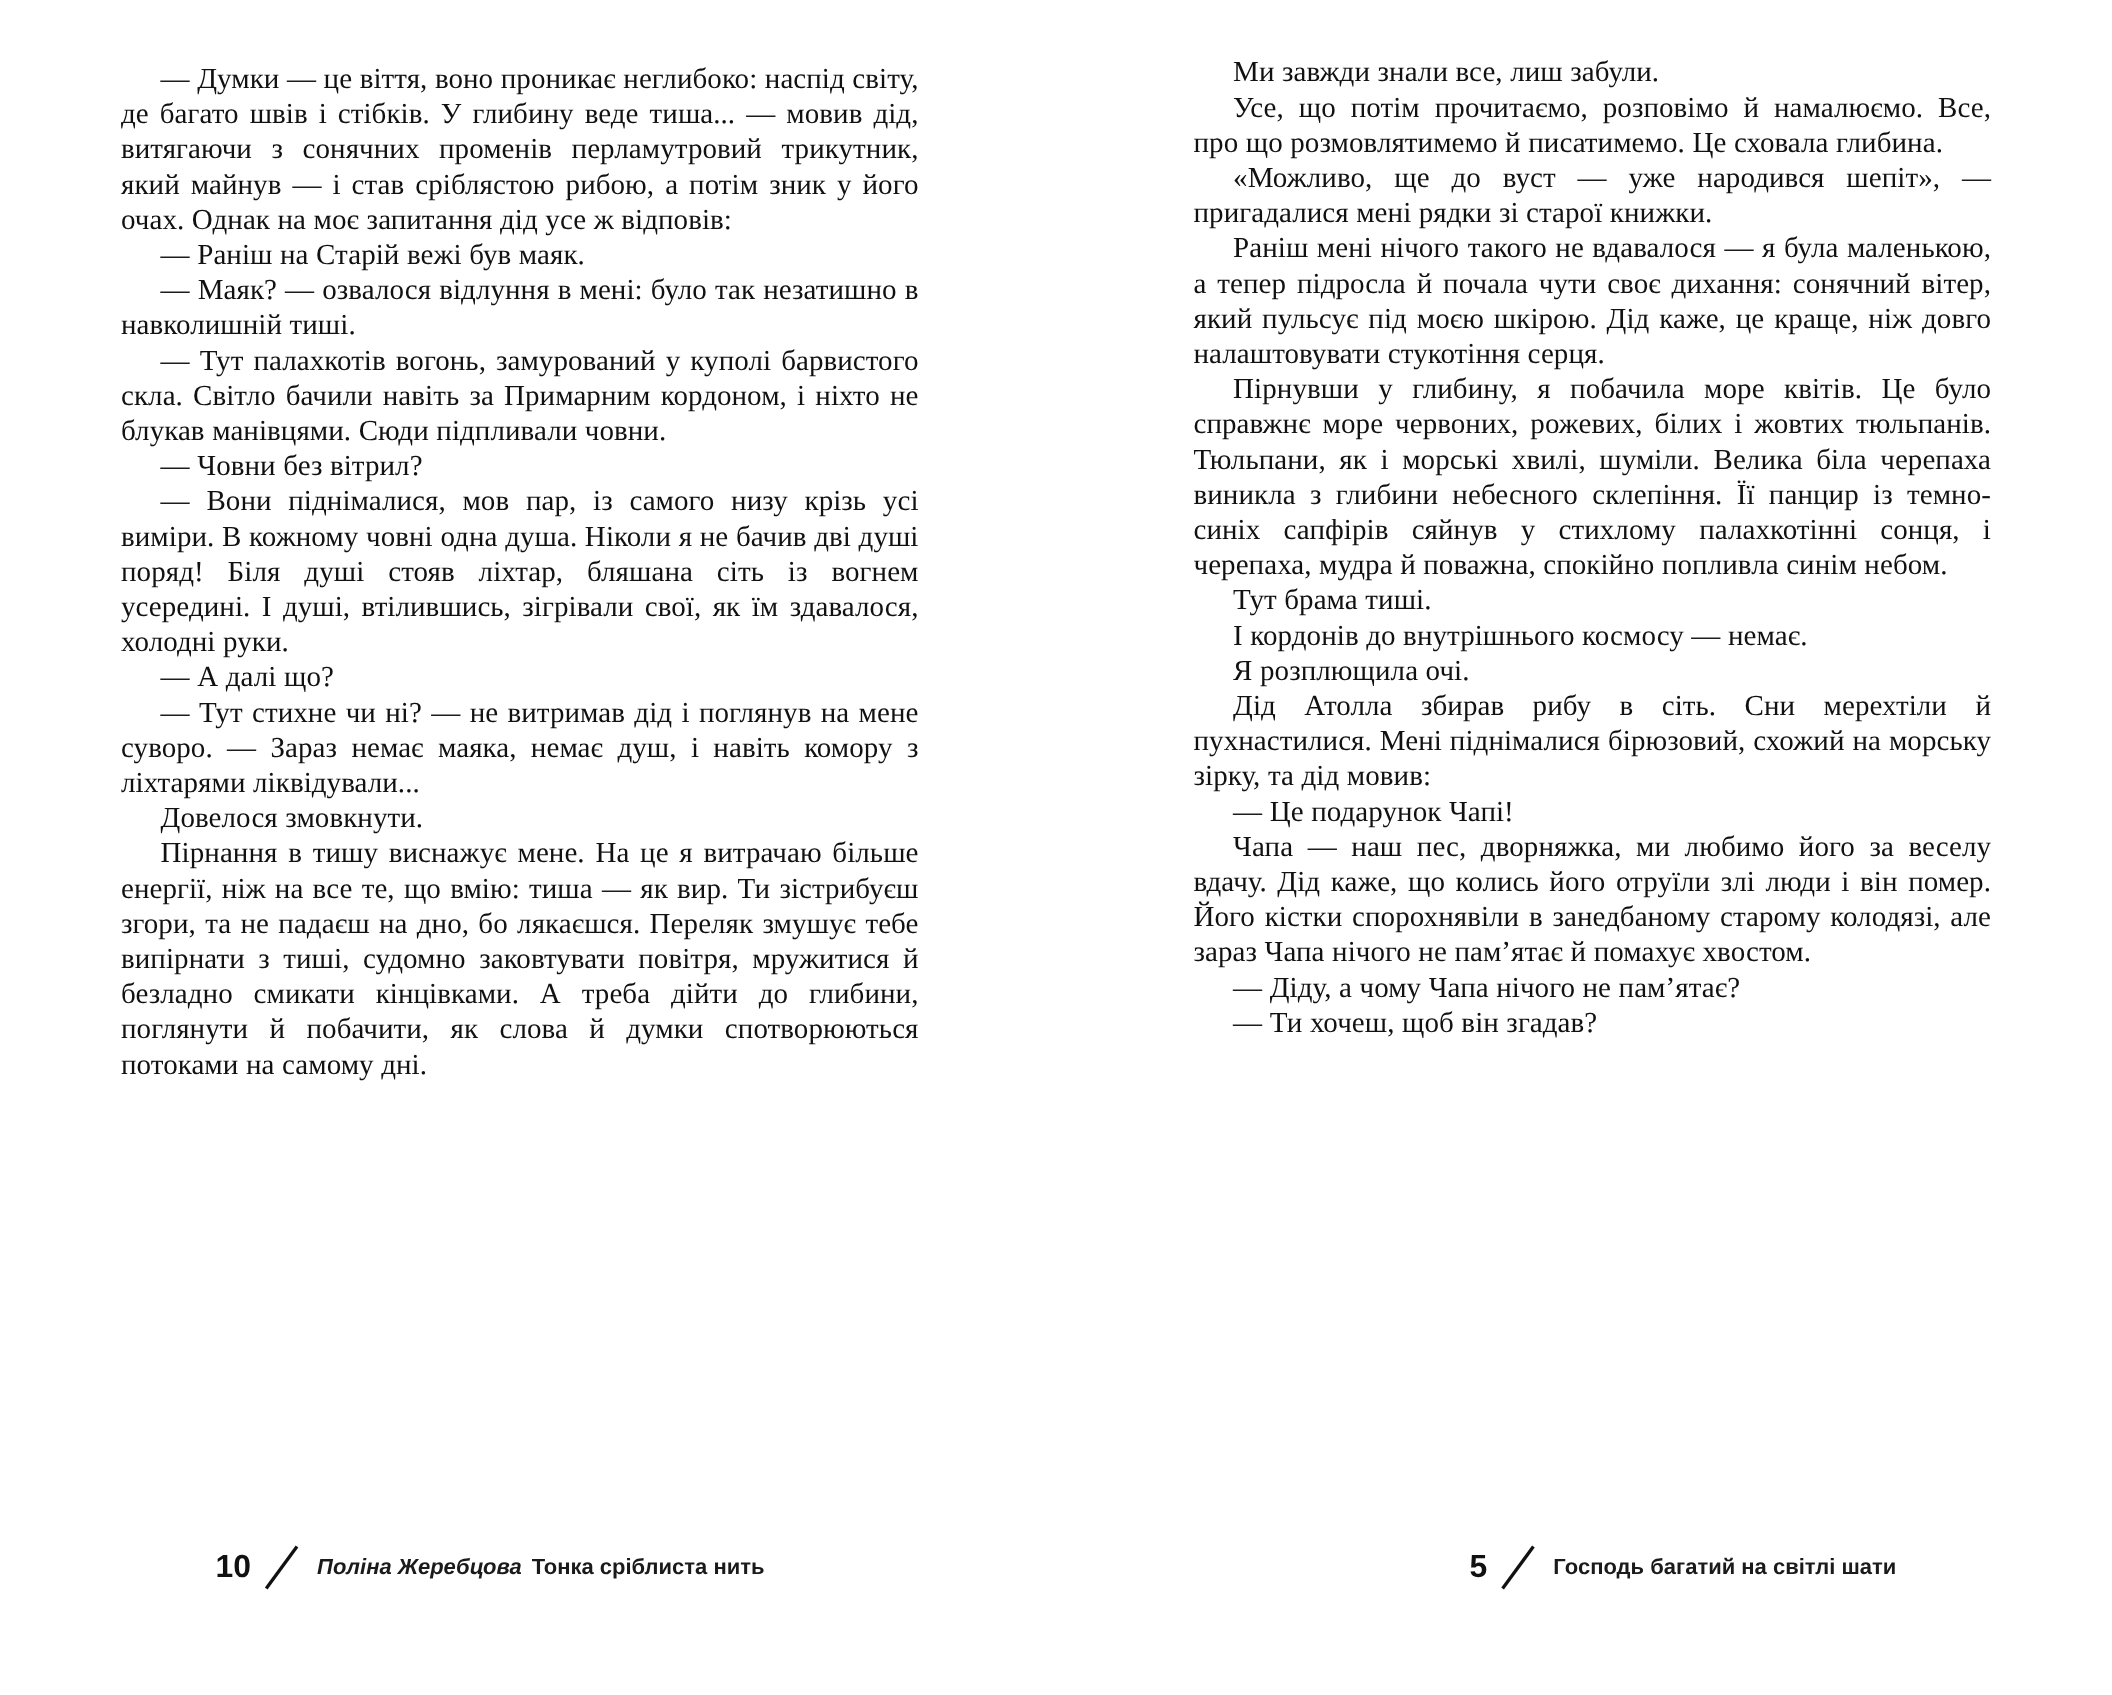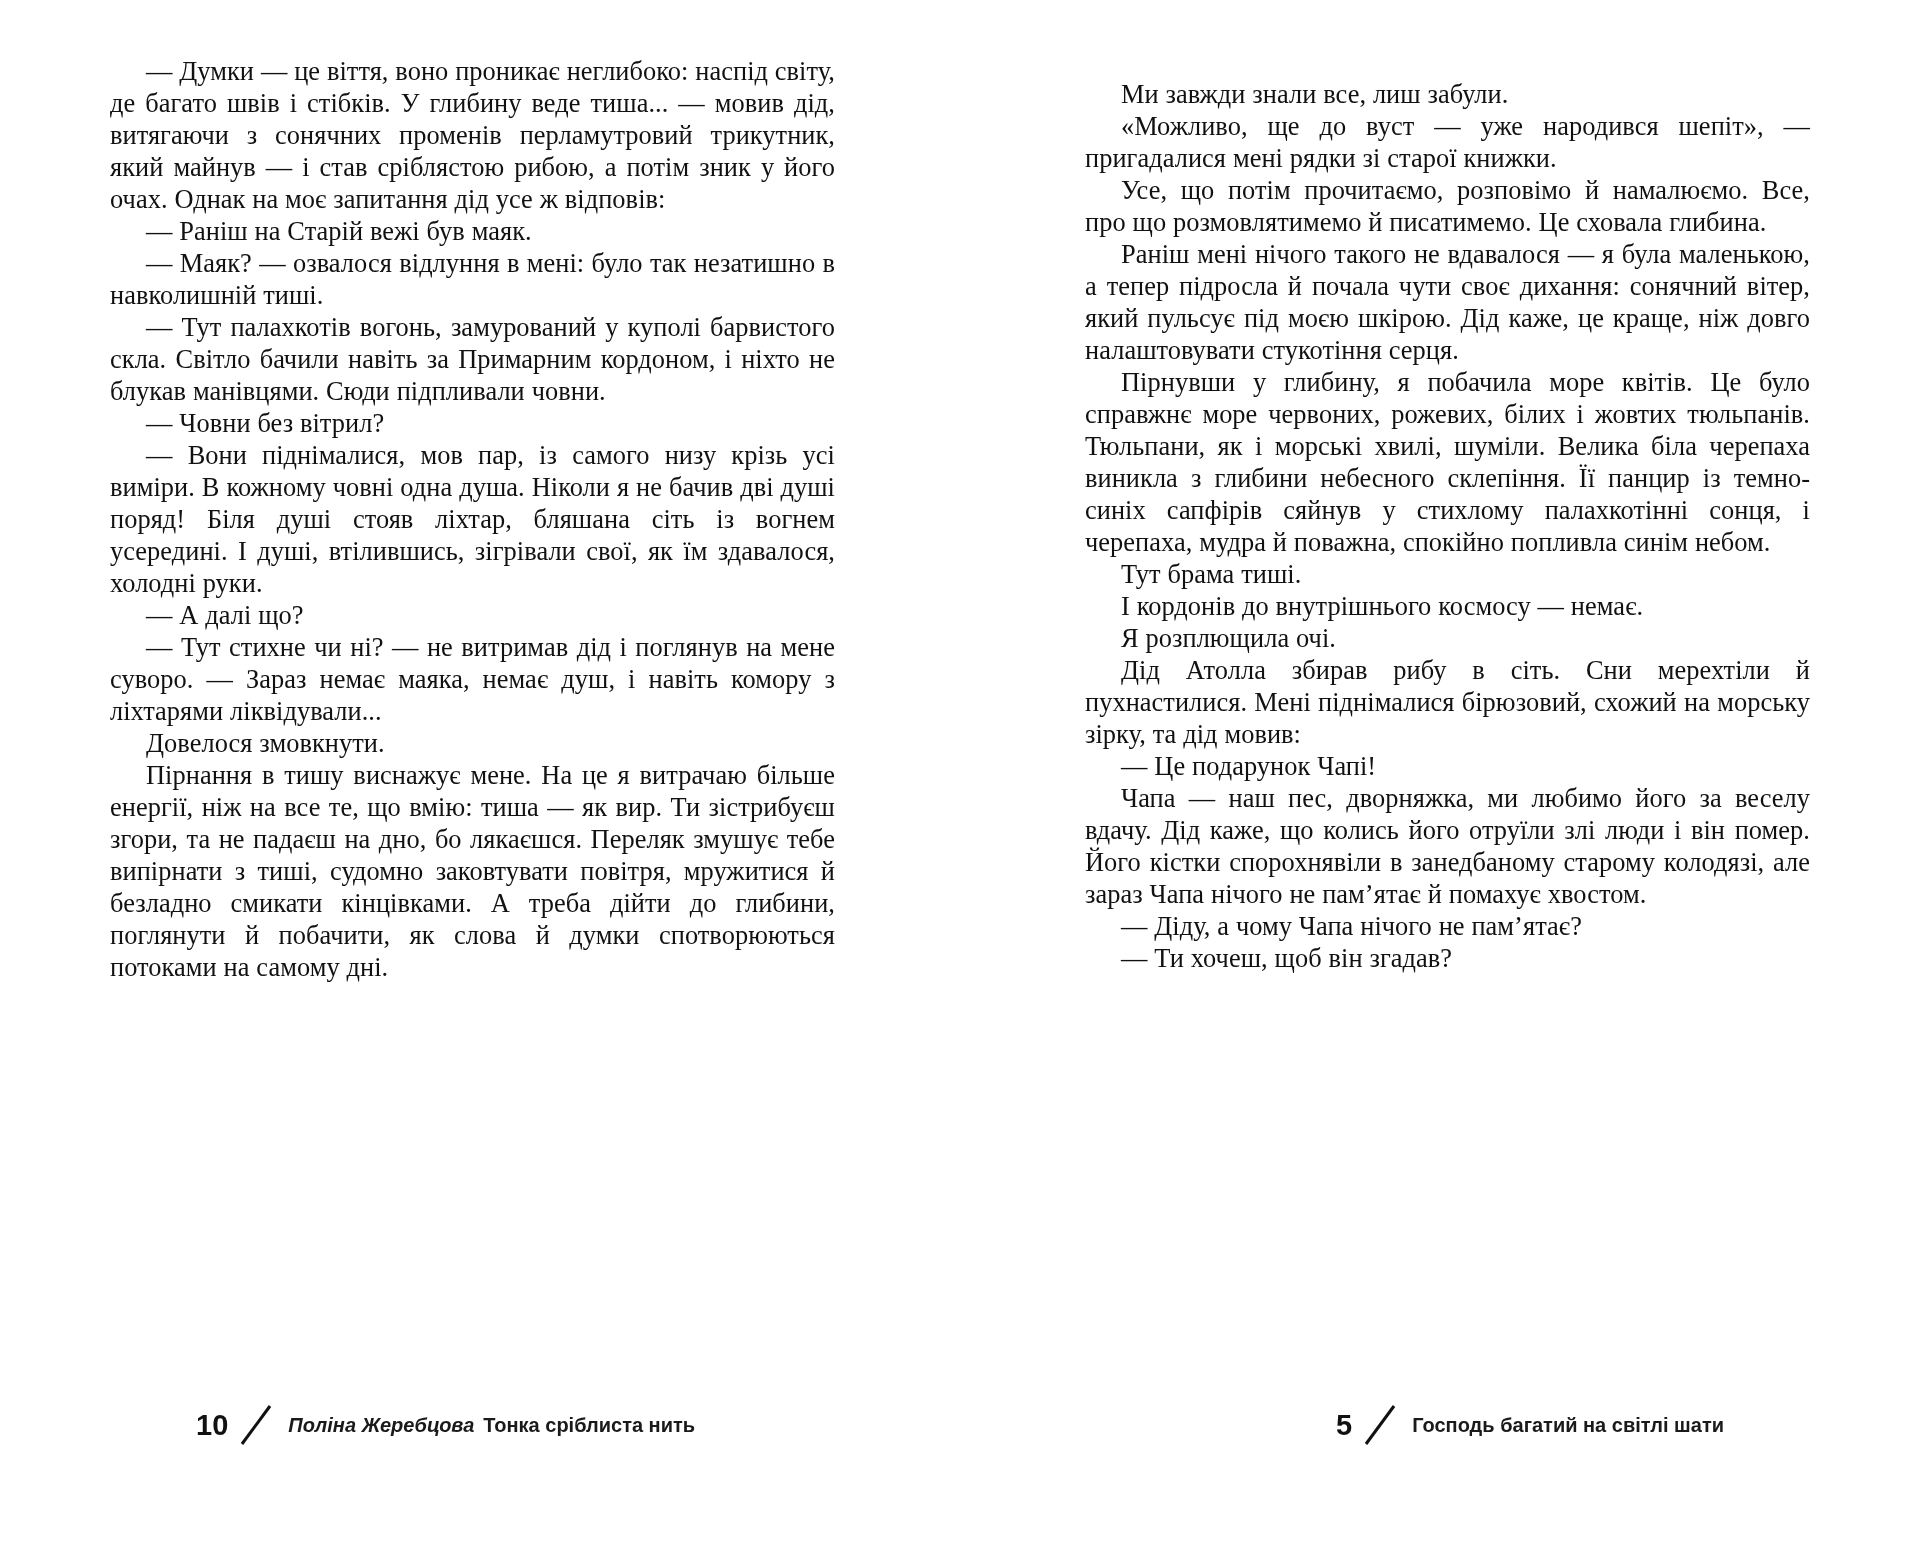--- a/index.html
+++ b/index.html
@@ -21,21 +21,21 @@
     display: flex;
     background: #ffffff;
   }
   .page {
     position: relative;
     width: 960px;
     height: 1541px;
     box-sizing: border-box;
   }
   .page-left  { padding: 55px 125px 0 110px; }
-  .page-right { padding: 78px 110px 0 125px; }
+  .page-right { padding: 49px 110px 0 125px; }
 
   .body-text {
     font-size: 26.4px;
     line-height: 32px;
     text-align: justify;
     text-justify: inter-word;
     letter-spacing: 0.05px;
     word-spacing: 0.2px;
     hyphens: none;
   }
@@ -127,22 +127,22 @@
         <span class="runhead">
           <span class="author">Поліна Жеребцова</span><span class="sep"></span><span>Тонка сріблиста нить</span>
         </span>
       </div>
     </div>
   </div>
 
   <div class="page page-right">
     <div class="body-text">
       <p>Ми завжди знали все, лиш забули.</p>
+      <p>Усе, що потім прочитаємо, розповімо й намалюємо. Все, про що розмовлятимемо й писатимемо. Це сховала глибина.</p>
       <p>«Можливо, ще до вуст — уже народився шепіт», — пригадалися мені рядки зі старої книжки.</p>
-      <p>Усе, що потім прочитаємо, розповімо й намалюємо. Все, про що розмовлятимемо й писатимемо. Це сховала глибина.</p>
       <p>Раніш мені нічого такого не вдавалося — я була маленькою, а тепер підросла й почала чути своє дихання: сонячний вітер, який пульсує під моєю шкірою. Дід каже, це краще, ніж довго налаштовувати стукотіння серця.</p>
       <p>Пірнувши у глибину, я побачила море квітів. Це було справжнє море червоних, рожевих, білих і жовтих тюльпанів. Тюльпани, як і морські хвилі, шуміли. Велика біла черепаха виникла з глибини небесного склепіння. Її панцир із темно-синіх сапфірів сяйнув у стихлому палахкотінні сонця, і черепаха, мудра й поважна, спокійно попливла синім небом.</p>
       <p>Тут брама тиші.</p>
       <p>І кордонів до внутрішнього космосу — немає.</p>
       <p>Я розплющила очі.</p>
       <p>Дід Атолла збирав рибу в сіть. Сни мерехтіли й пухнастилися. Мені піднімалися бірюзовий, схожий на морську зірку, та дід мовив:</p>
       <p>— Це подарунок Чапі!</p>
       <p>Чапа — наш пес, дворняжка, ми любимо його за веселу вдачу. Дід каже, що колись його отруїли злі люди і він помер. Його кістки спорохнявіли в занедбаному старому колодязі, але зараз Чапа нічого не пам’ятає й помахує хвостом.</p>
       <p>— Діду, а чому Чапа нічого не пам’ятає?</p>
       <p>— Ти хочеш, щоб він згадав?</p>

